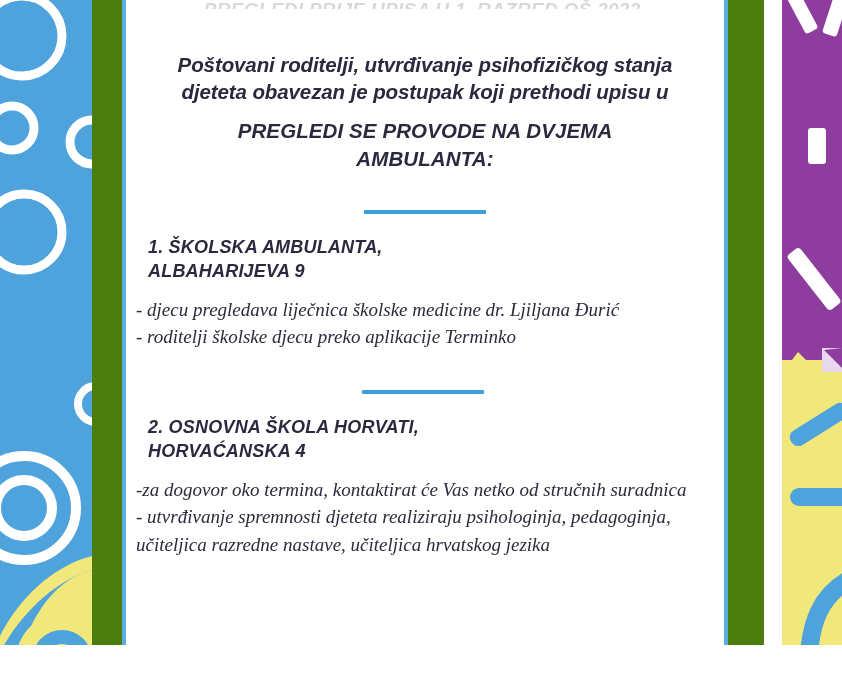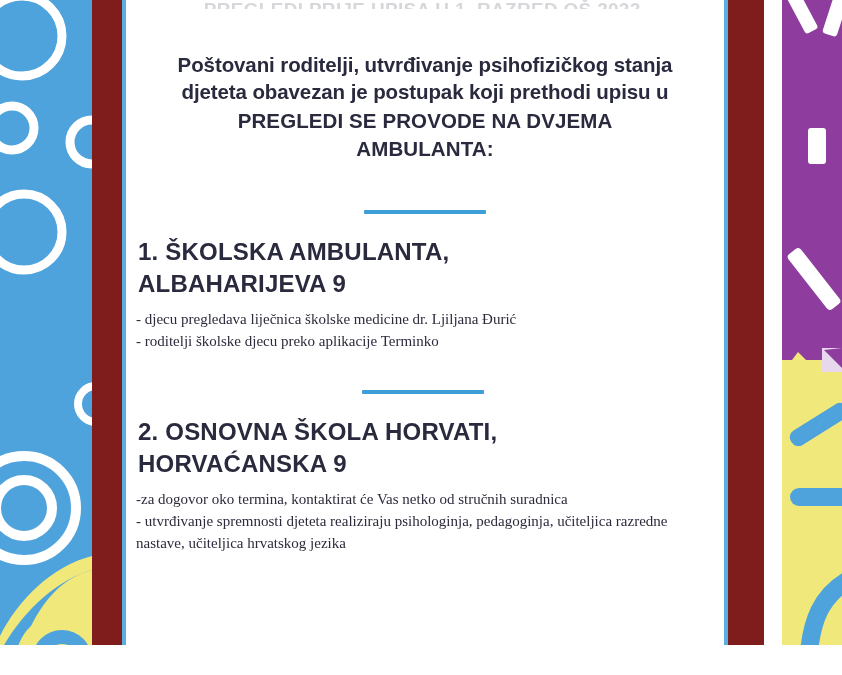--- a/index.html
+++ b/index.html
@@ -10,21 +10,22 @@
   }
   body {
     font-family: "Liberation Sans", "DejaVu Sans", sans-serif;
   }
 
   .poster {
     position: relative;
     width: 842px;
     height: 645px;
     overflow: hidden;
-    background: #7f1d1d;
+    background: #4d7c0f;
+    font-style: italic;
   }
 
   
   .deco-left {
     position: absolute;
     left: 0;
     top: 0;
     width: 92px;
     height: 675px;
     background: #4FA3DC;
@@ -84,48 +85,48 @@
   .intro {
     margin: 42px 0 0 0;
     font-size: 20.5px;
     font-weight: bold;
     line-height: 1.32;
     color: #2A2A3E;
     letter-spacing: -0.1px;
   }
 
   .subhead {
-    margin: 2px 0 0 0;
+    margin: 12px 0 0 0;
     font-size: 20.5px;
     font-weight: bold;
     line-height: 1.34;
     color: #2A2A3E;
     letter-spacing: .1px;
   }
 
   .divider {
     width: 122px;
     height: 4px;
     background: #3E9FD8;
     margin: 24px auto 22px auto;
     border-radius: 1px;
   }
 
   .loc-title {
-    margin: 2px;
-    font-size: 24px;
+    margin: 12px;
+    font-size: 18px;
     font-weight: bold;
     line-height: 1.32;
     color: #2A2A3E;
     letter-spacing: .2px;
   }
 
   .bullets {
     margin: 10px 0 0 0;
-    font-size: 15px;
+    font-size: 19px;
     font-weight: normal;
     line-height: 1.45;
     color: #2B2B3C;
     font-family: "Liberation Serif", "DejaVu Serif", serif;
   }
   .bullet-line { display: block; white-space: nowrap; }
   .bullet-line.wrap { white-space: normal; }
 
   .sect { margin: 0; padding: 0; }
   .s1 { position: absolute; left: 10px; right: 10px; top: 186px; }
@@ -213,21 +214,21 @@
       <div class="bullets">
         <span class="bullet-line">- djecu pregledava liječnica školske medicine dr. Ljiljana Đurić</span>
         <span class="bullet-line">- roditelji školske djecu preko aplikacije Terminko</span>
       </div>
     </div>
 
     <div class="sect s2">
       <div class="divider"></div>
       <div class="loc-title">
         <div>2. OSNOVNA ŠKOLA HORVATI,</div>
-        <div>HORVAĆANSKA 9</div>
+        <div>HORVAĆANSKA 4</div>
       </div>
       <div class="bullets">
         <span class="bullet-line wrap">-za dogovor oko termina, kontaktirat će Vas netko od stručnih suradnica</span>
         <span class="bullet-line wrap">- utvrđivanje spremnosti djeteta realiziraju psihologinja, pedagoginja, učiteljica razredne nastave, učiteljica hrvatskog jezika</span>
       </div>
     </div>
 
   </div>
 </div>
 

